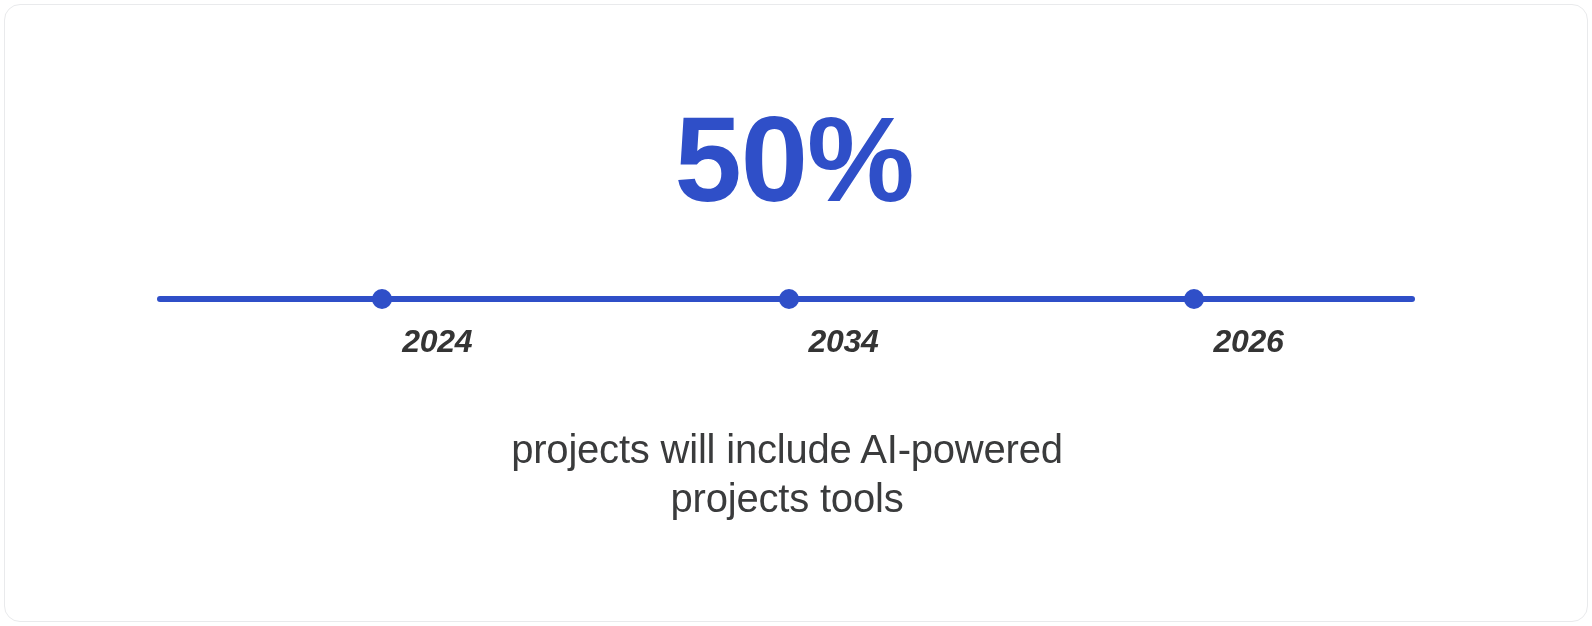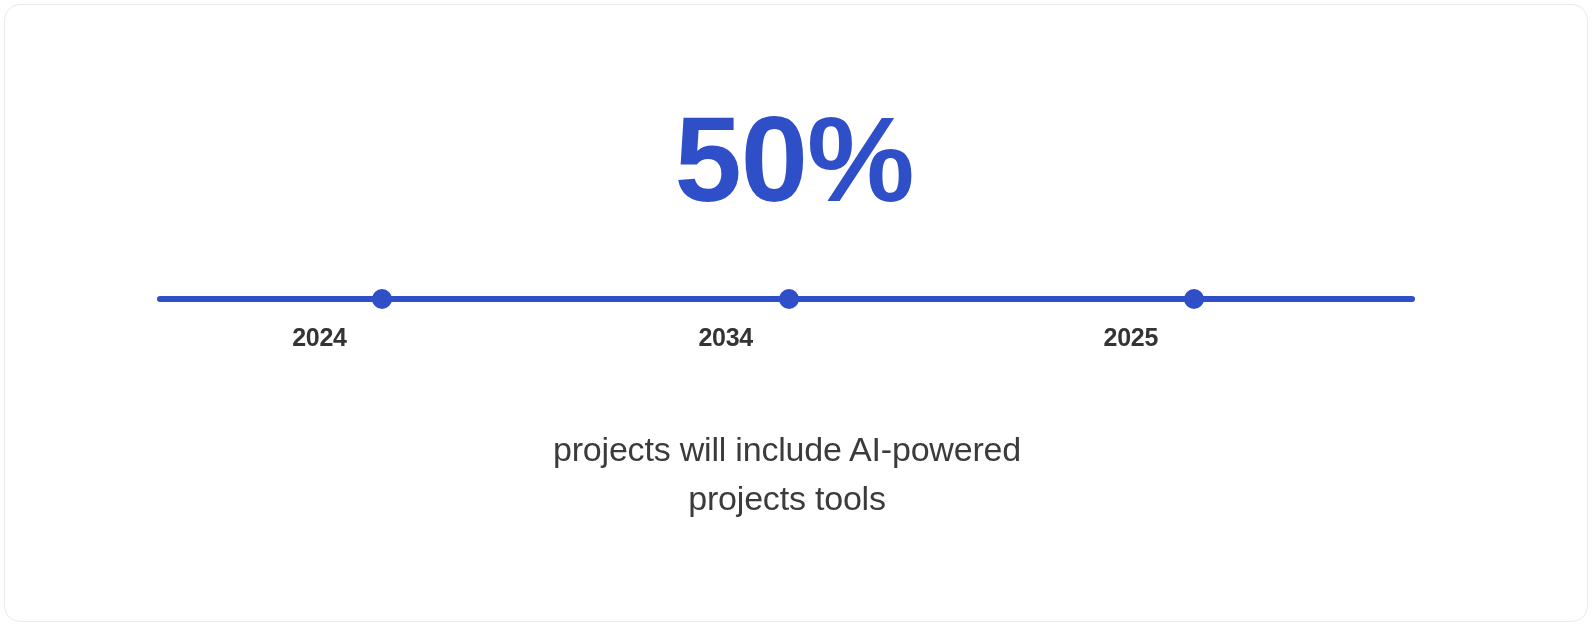--- a/index.html
+++ b/index.html
@@ -71,37 +71,38 @@
     width: 20px;
     height: 20px;
     border-radius: 50%;
     background: #2f4fc8;
   }
   .timeline-label {
     position: absolute;
     left: -90px;
     top: 26px;
     width: 180px;
-    text-align: left;
-    font-size: 25px;
+    text-align: right;
+    font-size: 32px;
     font-weight: 700;
     line-height: 1;
     color: #343434;
     letter-spacing: -0.3px;
     white-space: nowrap;
+    font-style: italic;
   }
 
   
   .stat-caption {
     position: absolute;
     left: 389px;
     top: 420px;
     width: 786px;
     text-align: center;
-    font-size: 34px;
+    font-size: 40px;
     line-height: 49px;
     font-weight: 400;
     color: #3a3b3c;
     letter-spacing: -0.2px;
   }
   .caption-line { display: block; }
 </style>
 </head>
 <body>
 
@@ -118,21 +119,21 @@
       <span class="timeline-label">2024</span>
     </div>
 
     <div class="timeline-point" style="left:50.2%;">
       <span class="timeline-dot"></span>
       <span class="timeline-label">2034</span>
     </div>
 
     <div class="timeline-point" style="left:82.4%;">
       <span class="timeline-dot"></span>
-      <span class="timeline-label">2025</span>
+      <span class="timeline-label">2026</span>
     </div>
 
   </div>
 
   <div class="stat-caption">
     <span class="caption-line">projects will include AI-powered</span>
     <span class="caption-line">projects tools</span>
   </div>
 
 </div>

